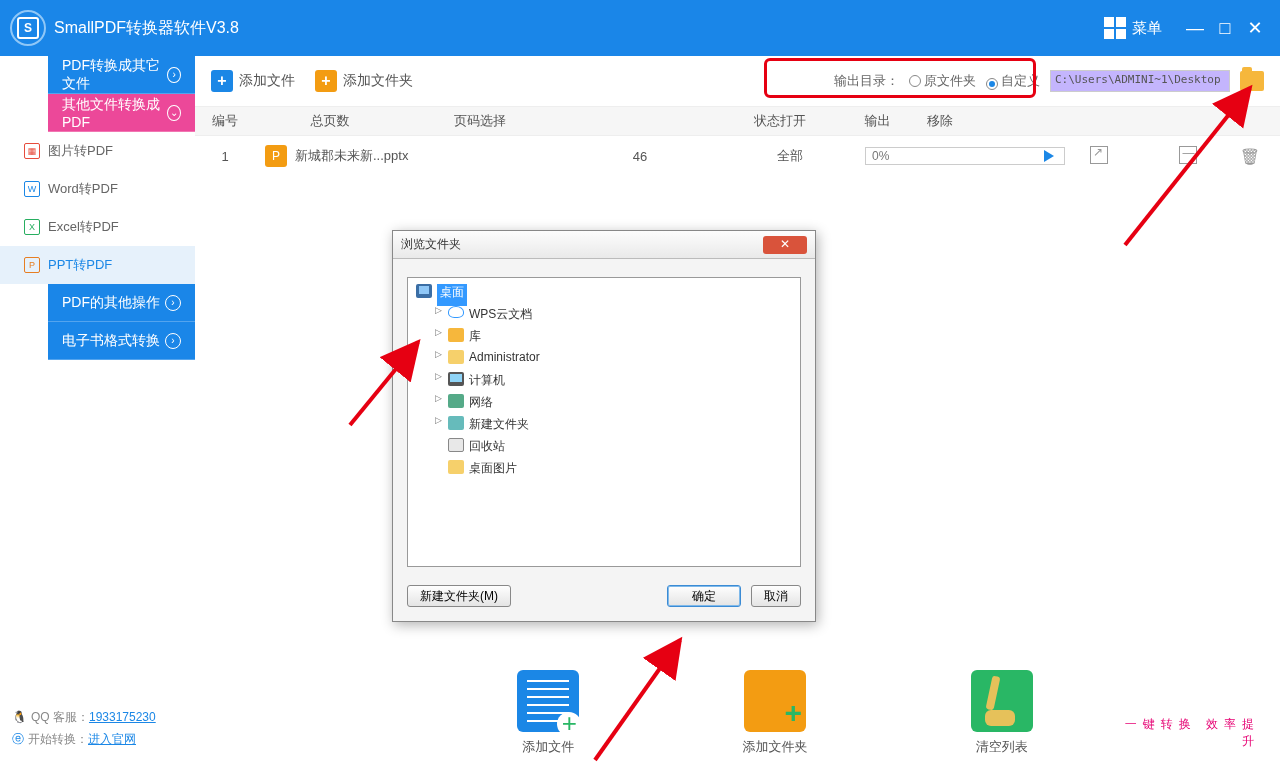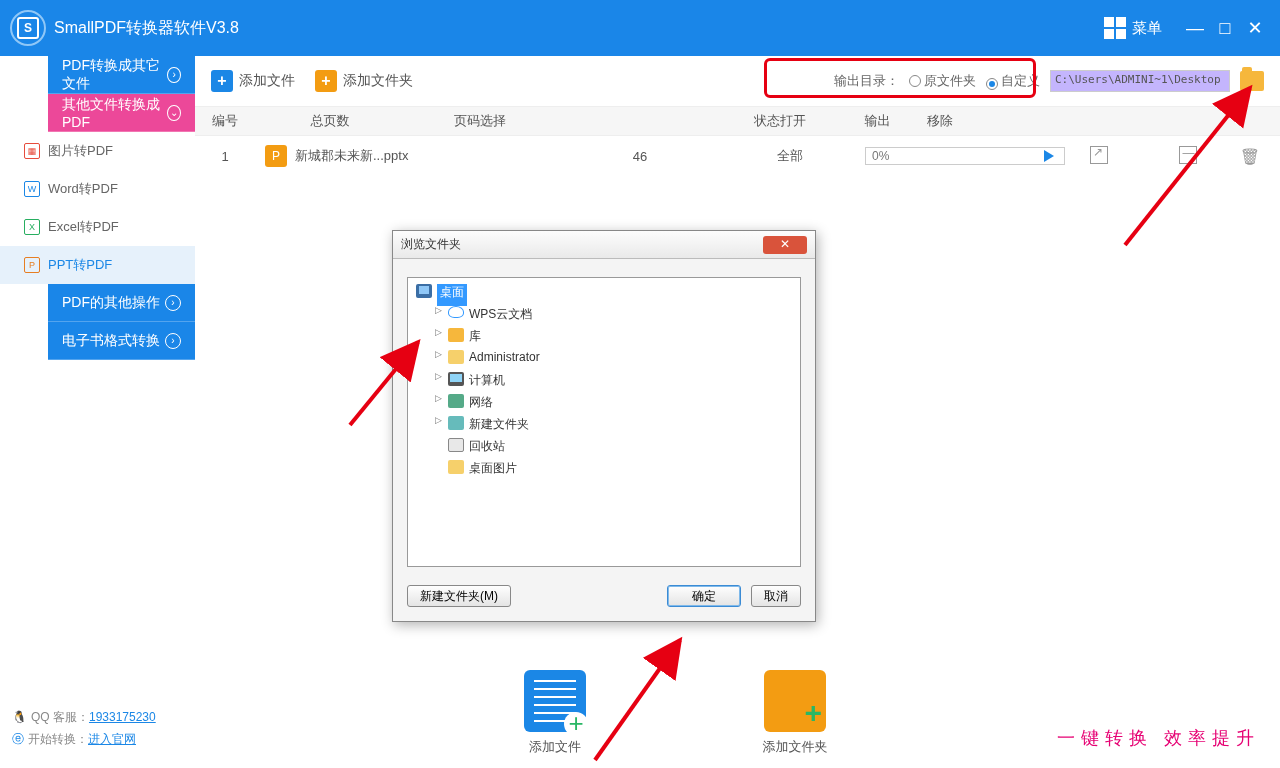--- a/index.html
+++ b/index.html
@@ -62,21 +62,21 @@
 .bottom-actions { position:absolute; bottom:12px; left:240px; right:20px; display:flex; align-items:flex-end; }
 .big-act { width:240px; text-align:center; font-size:13px; color:#555; cursor:pointer;}
 .big-ico { width:62px;height:62px;margin:0 auto 6px;border-radius:6px;position:relative;}
 .big-ico.addf{background:#1b87e6;} .big-ico.addf::after{content:"+";position:absolute;right:-2px;bottom:-4px;font-size:26px;color:#29b765;background:#fff;border-radius:50%;width:24px;height:24px;line-height:22px;}
 .big-ico.addd{background:#f39c12;} .big-ico.addd::after{content:"+";position:absolute;right:4px;bottom:2px;font-size:30px;color:#29b765;font-weight:bold;}
 .big-ico.clr{background:#29b765;} .big-ico.clr::before{content:"";position:absolute;left:18px;top:6px;width:8px;height:34px;background:#e6c15a;border-radius:3px;transform:rotate(12deg);}
 .big-ico.clr::after{content:"";position:absolute;left:14px;bottom:6px;width:30px;height:16px;background:#e6c15a;border-radius:6px;}
 .doc-lines{position:absolute;left:10px;top:10px;right:10px;bottom:10px;background:repeating-linear-gradient(#fff,#fff 2px,transparent 2px,transparent 8px);}
 
 .promo { margin-left:auto; text-align:right; }
-.promo-txt{color:#e60073;font-size:18px;letter-spacing:6px;margin-bottom:6px;margin-top:28px;}
+.promo-txt{color:#e60073;font-size:12px;letter-spacing:6px;margin-bottom:6px;margin-top:28px;}
 .start-btn{background:#29b765;color:#fff;height:46px;width:230px;border-radius:6px;display:flex;align-items:center;justify-content:center;gap:10px;font-size:20px;cursor:pointer;}
 .start-btn .play{width:26px;height:26px;border:2px solid #fff;border-radius:50%;display:flex;align-items:center;justify-content:center;}
 .start-btn .play::after{content:"";border-left:9px solid #fff;border-top:6px solid transparent;border-bottom:6px solid transparent;margin-left:3px;}
 
 
 .side-footer{position:absolute;left:12px;bottom:18px;font-size:12px;color:#888;line-height:22px;}
 .side-footer a{color:#1b87e6;text-decoration:underline;cursor:pointer;}
 .qq-ico{color:#1b87e6;margin-right:4px;}
 .ie-ico{color:#1b87e6;margin-right:4px;}
 
@@ -217,20 +217,24 @@
       <div class="big-act">
           <div class="big-ico addf">
             <div class="doc-lines"></div>
           </div>
           <div>添加文件</div>
         </div>
       <div class="big-act">
           <div class="big-ico addd"></div>
           <div>添加文件夹</div>
         </div>
+      <div class="big-act">
+          <div class="big-ico clr"></div>
+          <div>清空列表</div>
+        </div>
       <div class="promo">
         <div class="promo-txt">一键转换  效率提升</div>
       </div>
     </div>
   </div>
 </div>
 
 <div class="side-footer">
   <div><span class="qq-ico">🐧</span><span>QQ 客服：</span><a>1933175230</a></div>
   <div><span class="ie-ico">ⓔ</span><span>开始转换：</span><a>进入官网</a></div>

